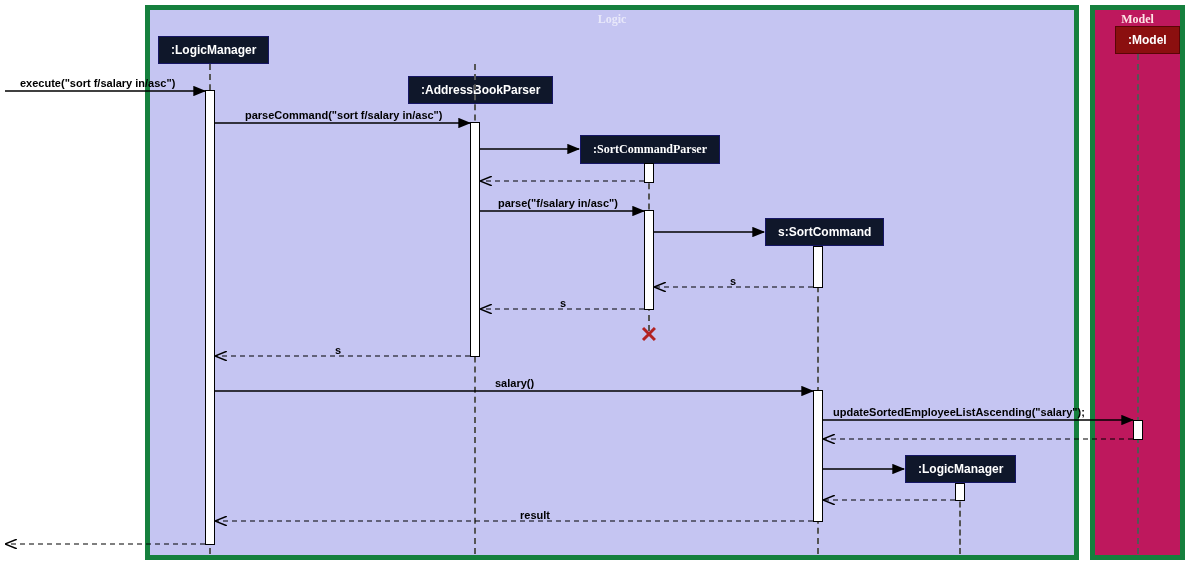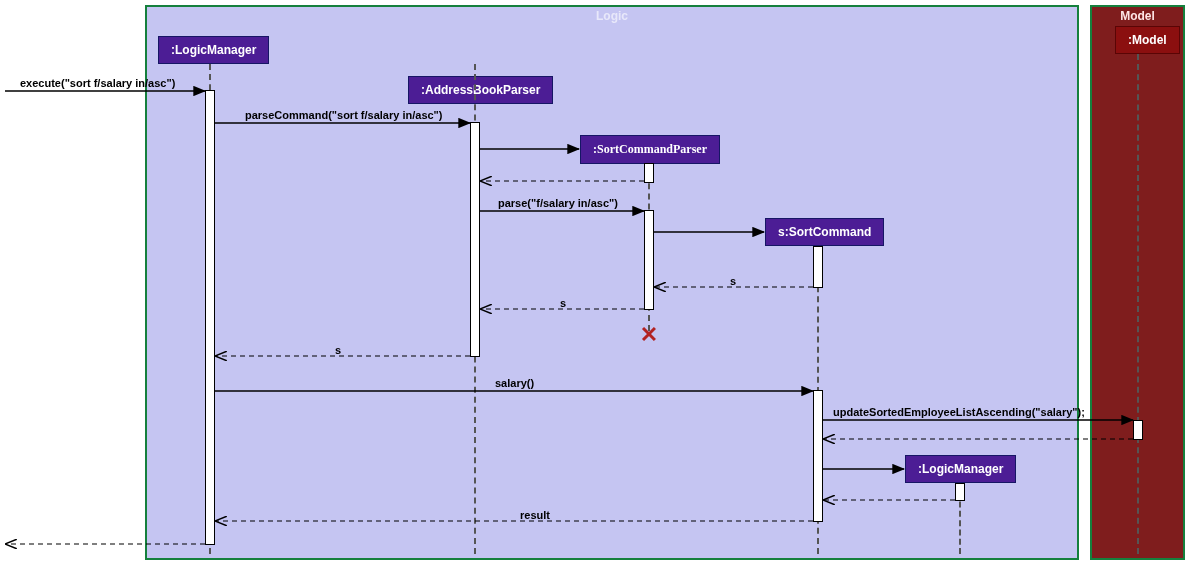--- a/index.html
+++ b/index.html
@@ -1,23 +1,23 @@
 <!DOCTYPE html>
 <html><head>
 <meta charset="utf-8">
 <style>
   * { box-sizing: border-box; margin: 0; padding: 0; }
   body { font-family: Arial, sans-serif; font-size: 11px; background: #fff; width: 1190px; height: 569px; position: relative; overflow: hidden; }
-  .frame { position: absolute; border: 2px solid #15803d; }
+  .frame { position: absolute; border: 5px solid #15803d; font-family: Liberation Serif, serif; }
   .frame-logic { left: 145px; top: 5px; width: 934px; height: 555px; background: #c5c5f2; }
-  .frame-model { left: 1090px; top: 5px; width: 95px; height: 555px; background: #7f1d1d; }
+  .frame-model { left: 1090px; top: 5px; width: 95px; height: 555px; background: #be185d; }
   .frame-title { position: absolute; top: 0; left: 50%; transform: translateX(-50%); padding: 2px 10px; font-weight: bold; font-size: 12px; }
   .frame-logic .frame-title { color: #e8e8fa; }
   .frame-model .frame-title { color: #fde5e5; }
-  .participant { position: absolute; background: #4c1d95; color: #fff; border: 1px solid #161665; padding: 6px 12px; font-weight: bold; font-size: 12px; text-align: center; white-space: nowrap; }
+  .participant { position: absolute; background: #0f172a; color: #fff; border: 1px solid #161665; padding: 6px 12px; font-weight: bold; font-size: 12px; text-align: center; white-space: nowrap; }
   .participant-model { background: #8b0f0f; border-color: #5a0505; }
   .lifeline { position: absolute; width: 0; border-left: 2px dashed #555; }
   .activation { position: absolute; width: 10px; background: #fff; border: 1px solid #000; }
   .msg { position: absolute; font-weight: bold; font-size: 11px; white-space: nowrap; }
   svg.arrows { position: absolute; left: 0; top: 0; width: 1190px; height: 569px; pointer-events: none; }
   .destroy { position: absolute; font-size: 22px; color: #b22222; font-weight: bold; transform: translate(-50%,-50%); }
 </style>
 </head>
 <body>
 

